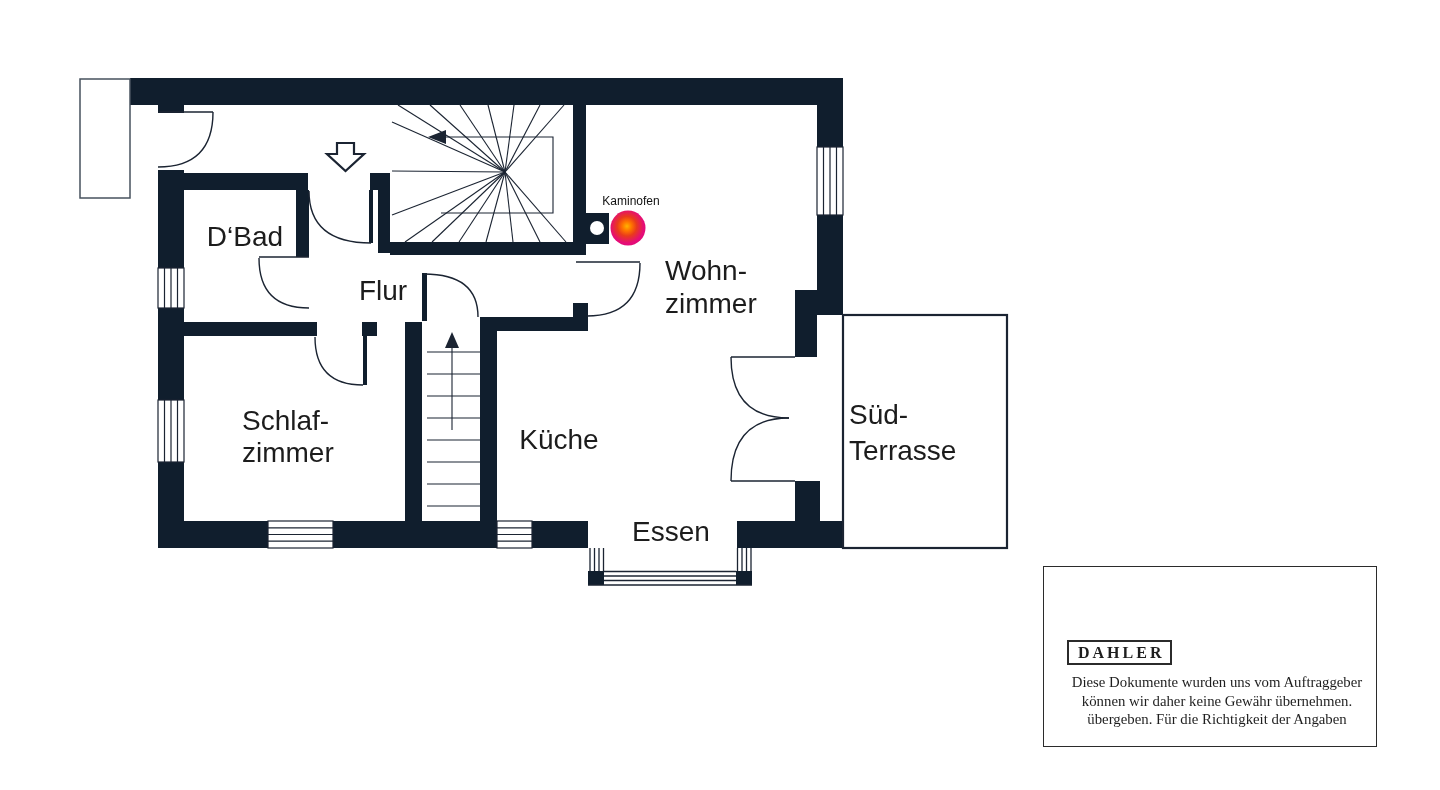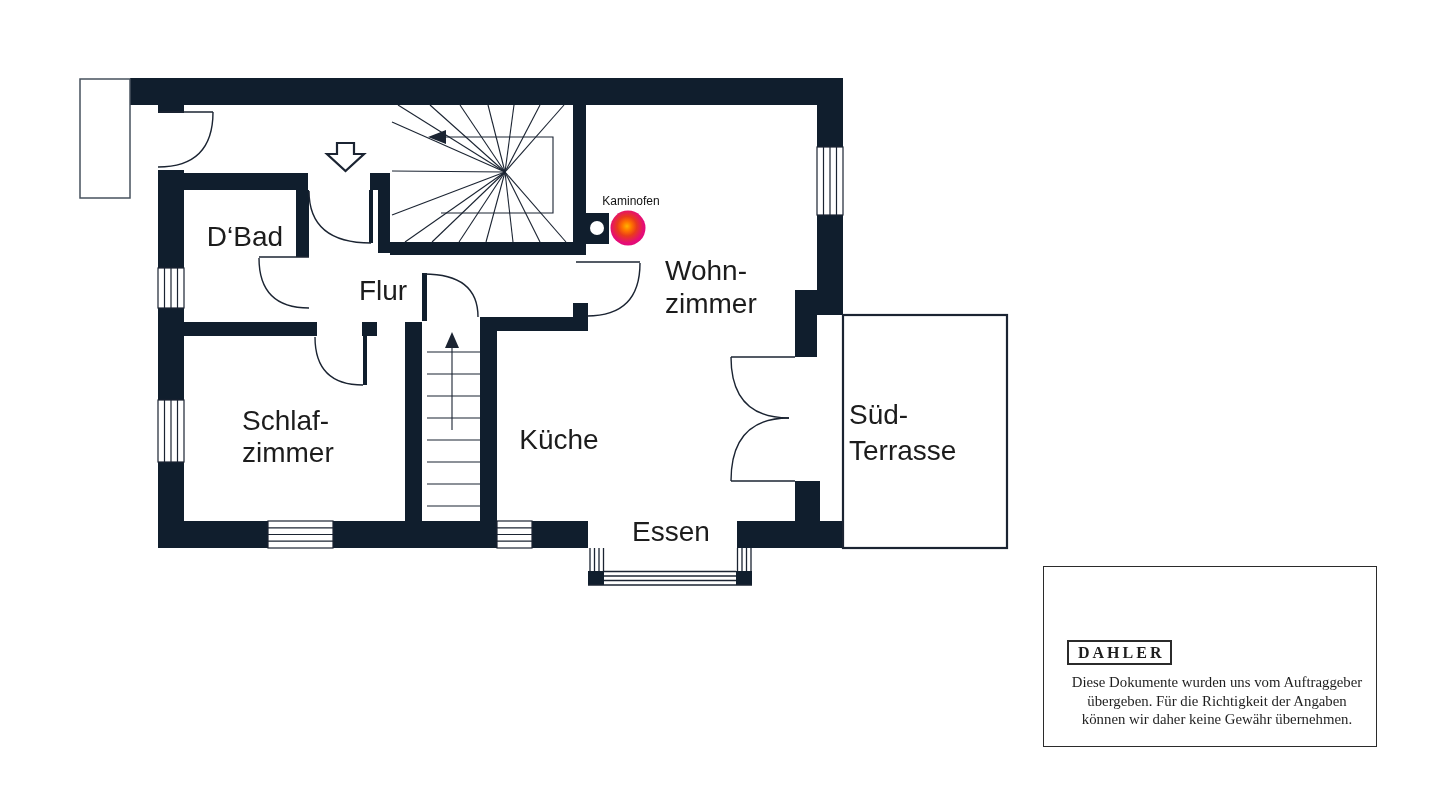--- a/index.html
+++ b/index.html
@@ -210,17 +210,17 @@
     <text class="small-label" x="631" y="205" text-anchor="middle">Kaminofen</text>
   </g>
 </svg>
 
   <div id="infobox">
     <div id="logo-box">
       <span id="logo-text">DAHLER</span>
     </div>
     <div id="disclaimer">
       <div>Diese Dokumente wurden uns vom Auftraggeber</div>
+      <div>können wir daher keine Gewähr übernehmen.</div>
       <div>übergeben. Für die Richtigkeit der Angaben</div>
-      <div>können wir daher keine Gewähr übernehmen.</div>
     </div>
   </div>
 </div>
 
 </body></html>

